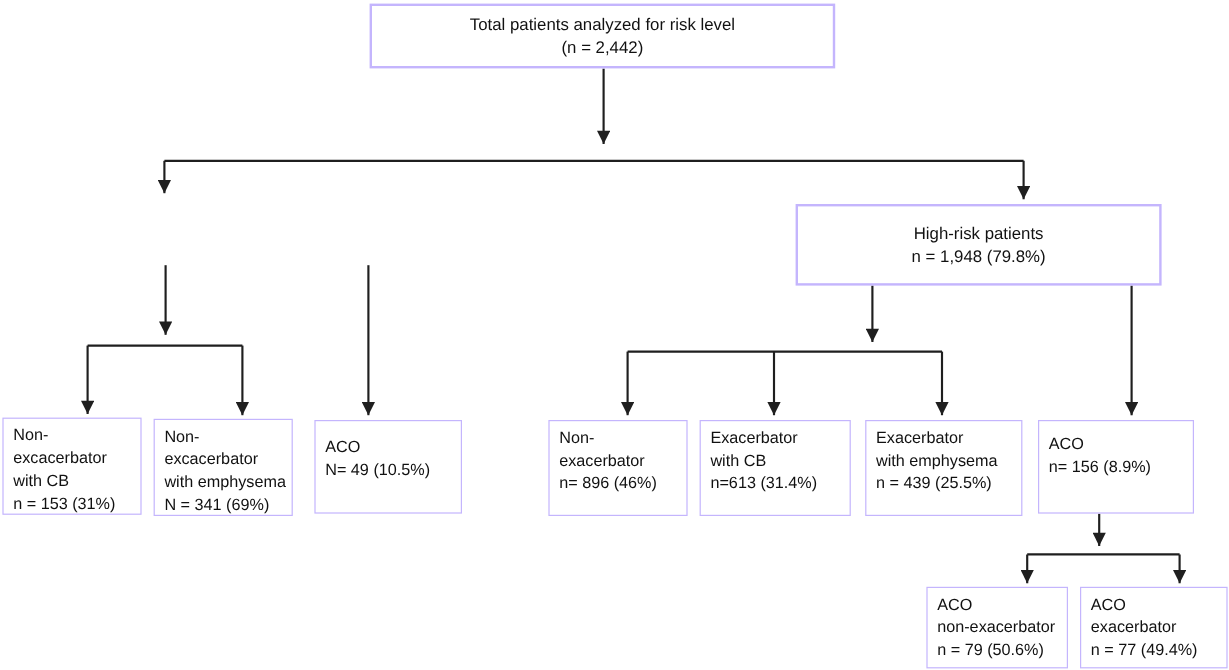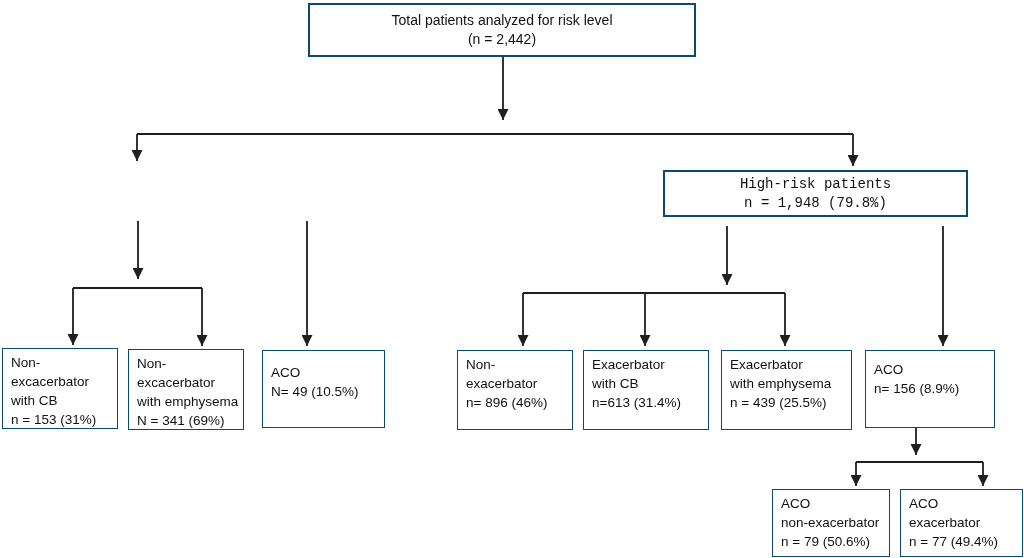--- a/index.html
+++ b/index.html
@@ -14,21 +14,21 @@
   }
   .connectors {
     position: absolute;
     left: 0; top: 0;
     width: 1024px; height: 558px;
   }
   .node {
     position: absolute;
     box-sizing: border-box;
     background: #ffffff;
-    border: 2px solid #0c4a6e;
+    border: 2px solid #c4b5fd;
     font-size: 13.5px;
     line-height: 19px;
   }
   .node .txt { white-space: pre-line; }
   .node.center {
     display: flex;
     align-items: center;
     justify-content: center;
     text-align: center;
     font-size: 14px;
@@ -76,21 +76,21 @@
       <line x1="856" y1="462" x2="856" y2="486" marker-end="url(#arrowhead)"></line>
       <line x1="983" y1="462" x2="983" y2="486" marker-end="url(#arrowhead)"></line>
     </g>
   </svg>
 
   <div class="node center" style="left:308px; top:3px; width:388px; height:54px;">
     <div class="txt">Total patients analyzed for risk level
 (n = 2,442)</div>
   </div>
 
-  <div class="node center" style="left:663px; top:170px; width:305px; height:47px;font-family:Liberation Mono, monospace;">
+  <div class="node center" style="left:663px; top:170px; width:305px; height:68px;">
     <div class="txt">High-risk patients
 n = 1,948 (79.8%)</div>
   </div>
 
   <div class="node leaf" style="left:2px; top:348px; width:116px; height:81px;">
     <div class="txt">Non-
 excacerbator
 with CB
 n = 153 (31%)</div>
   </div>

